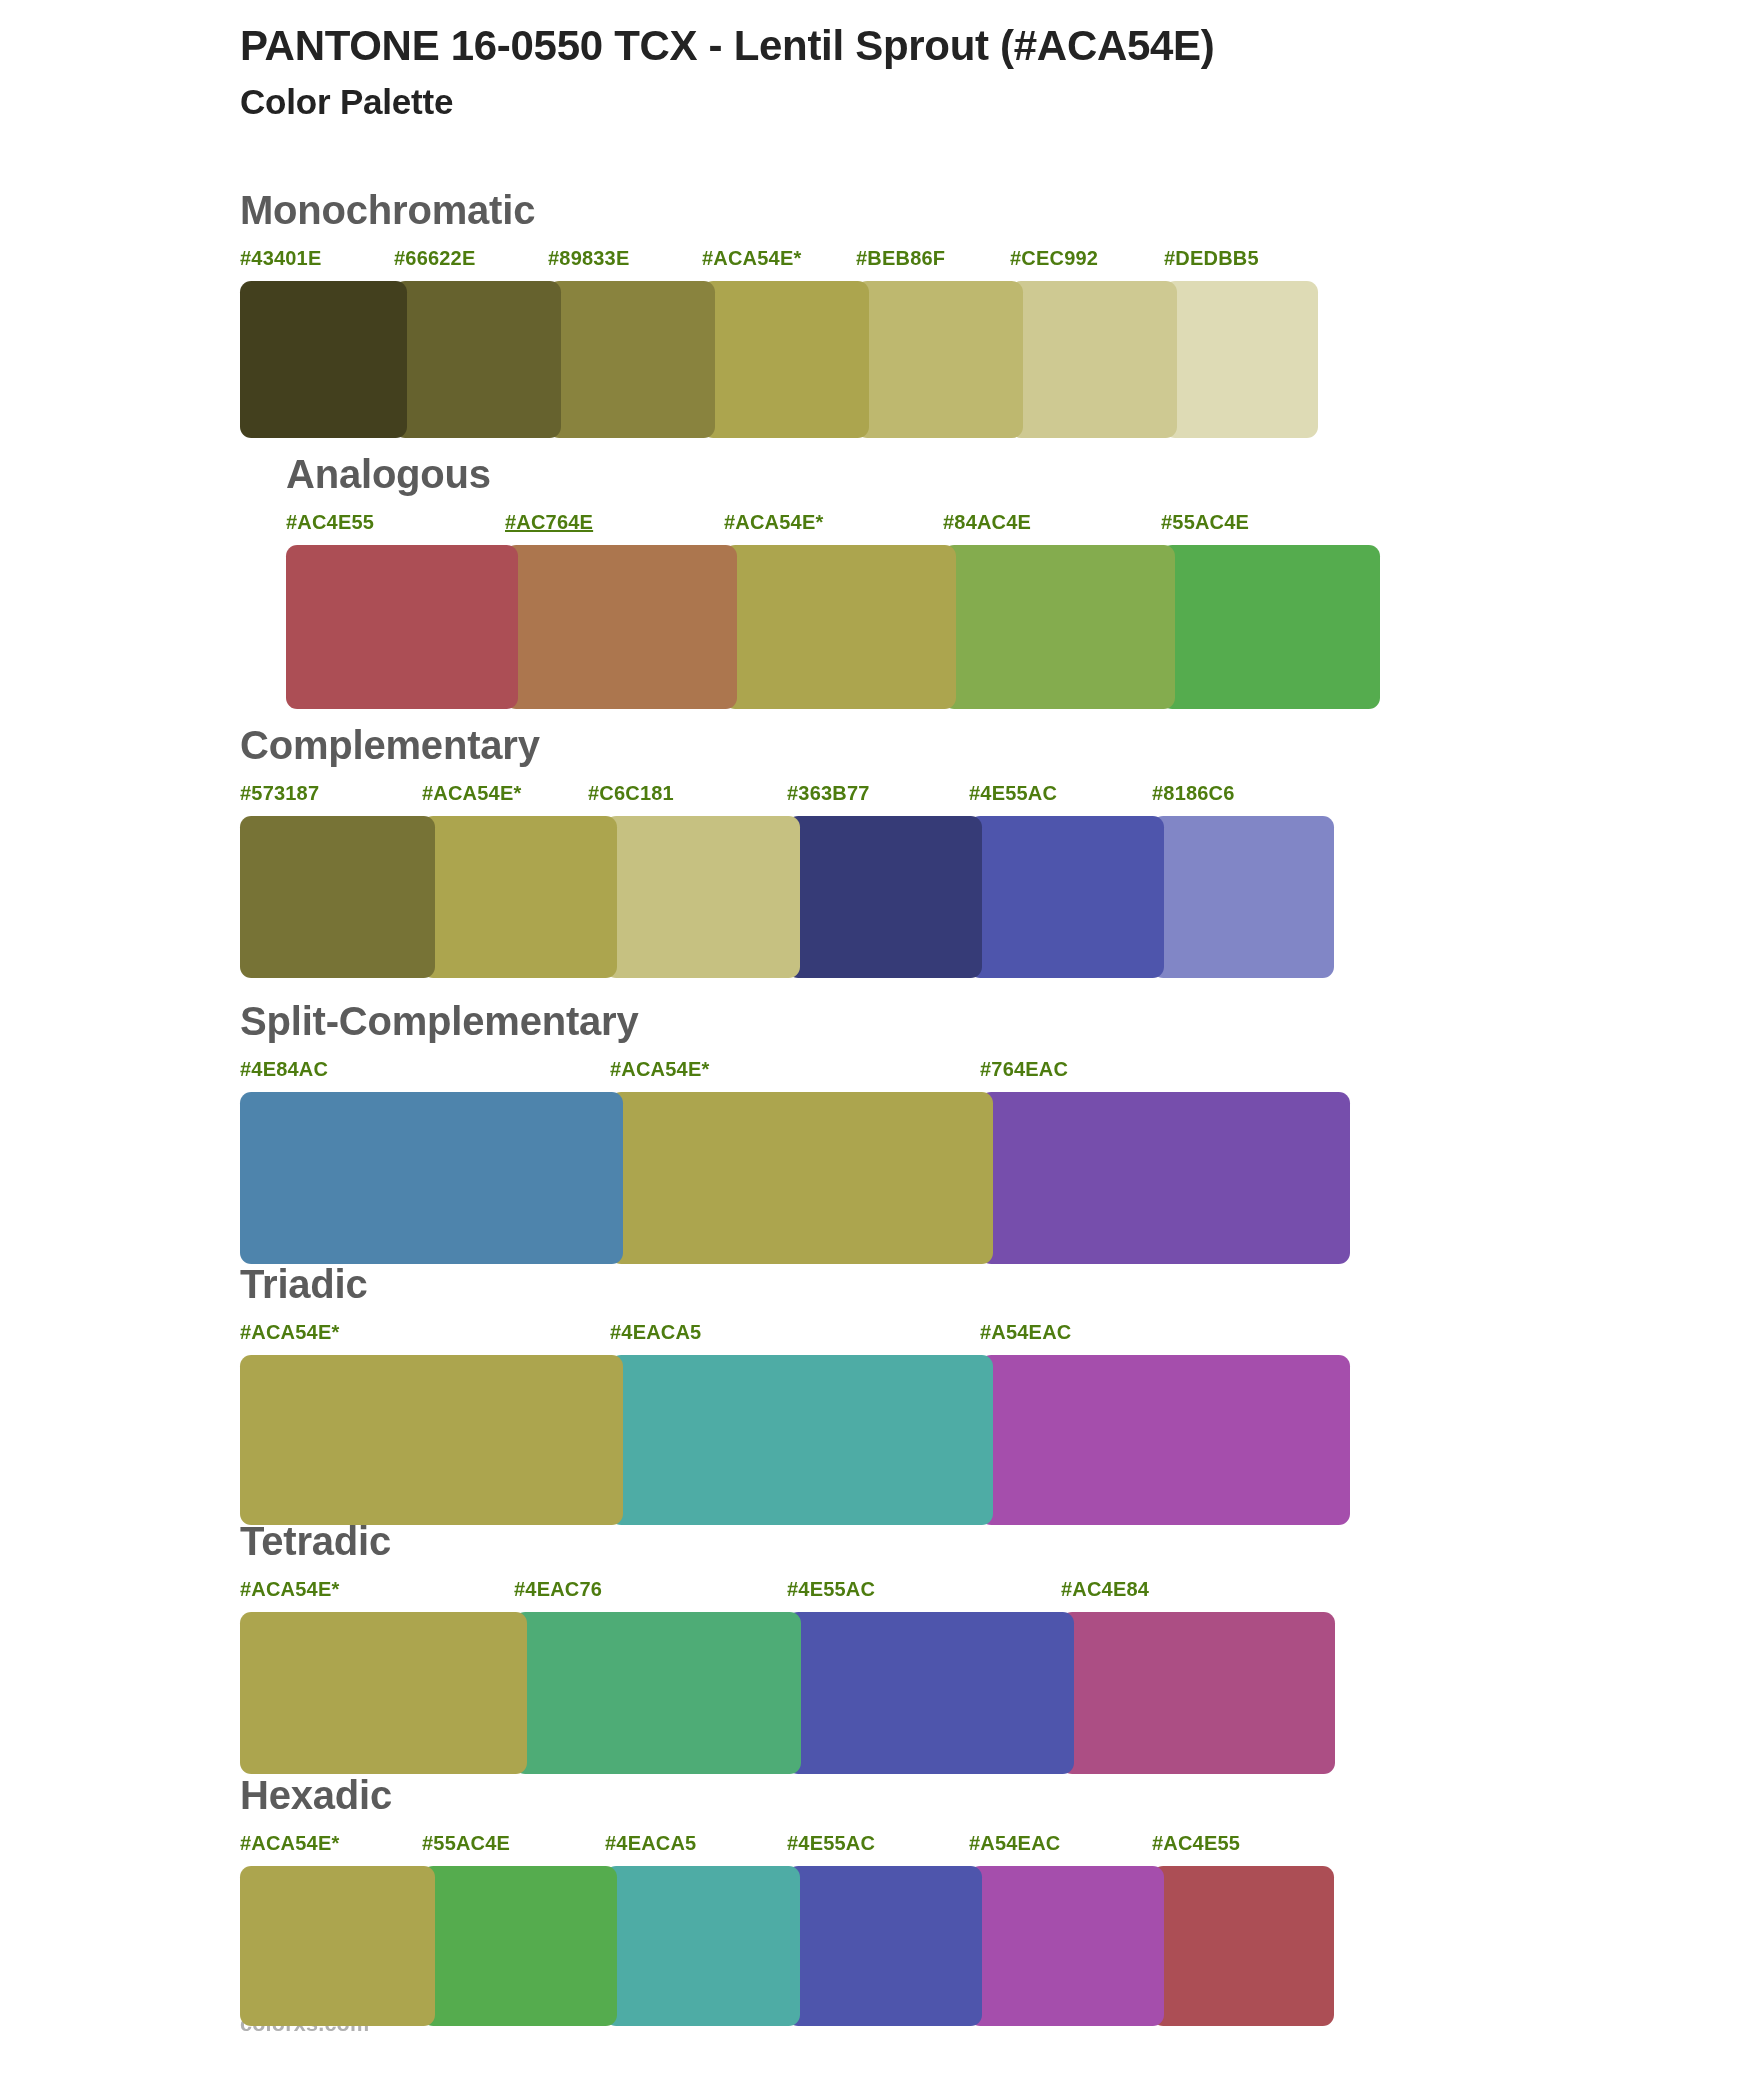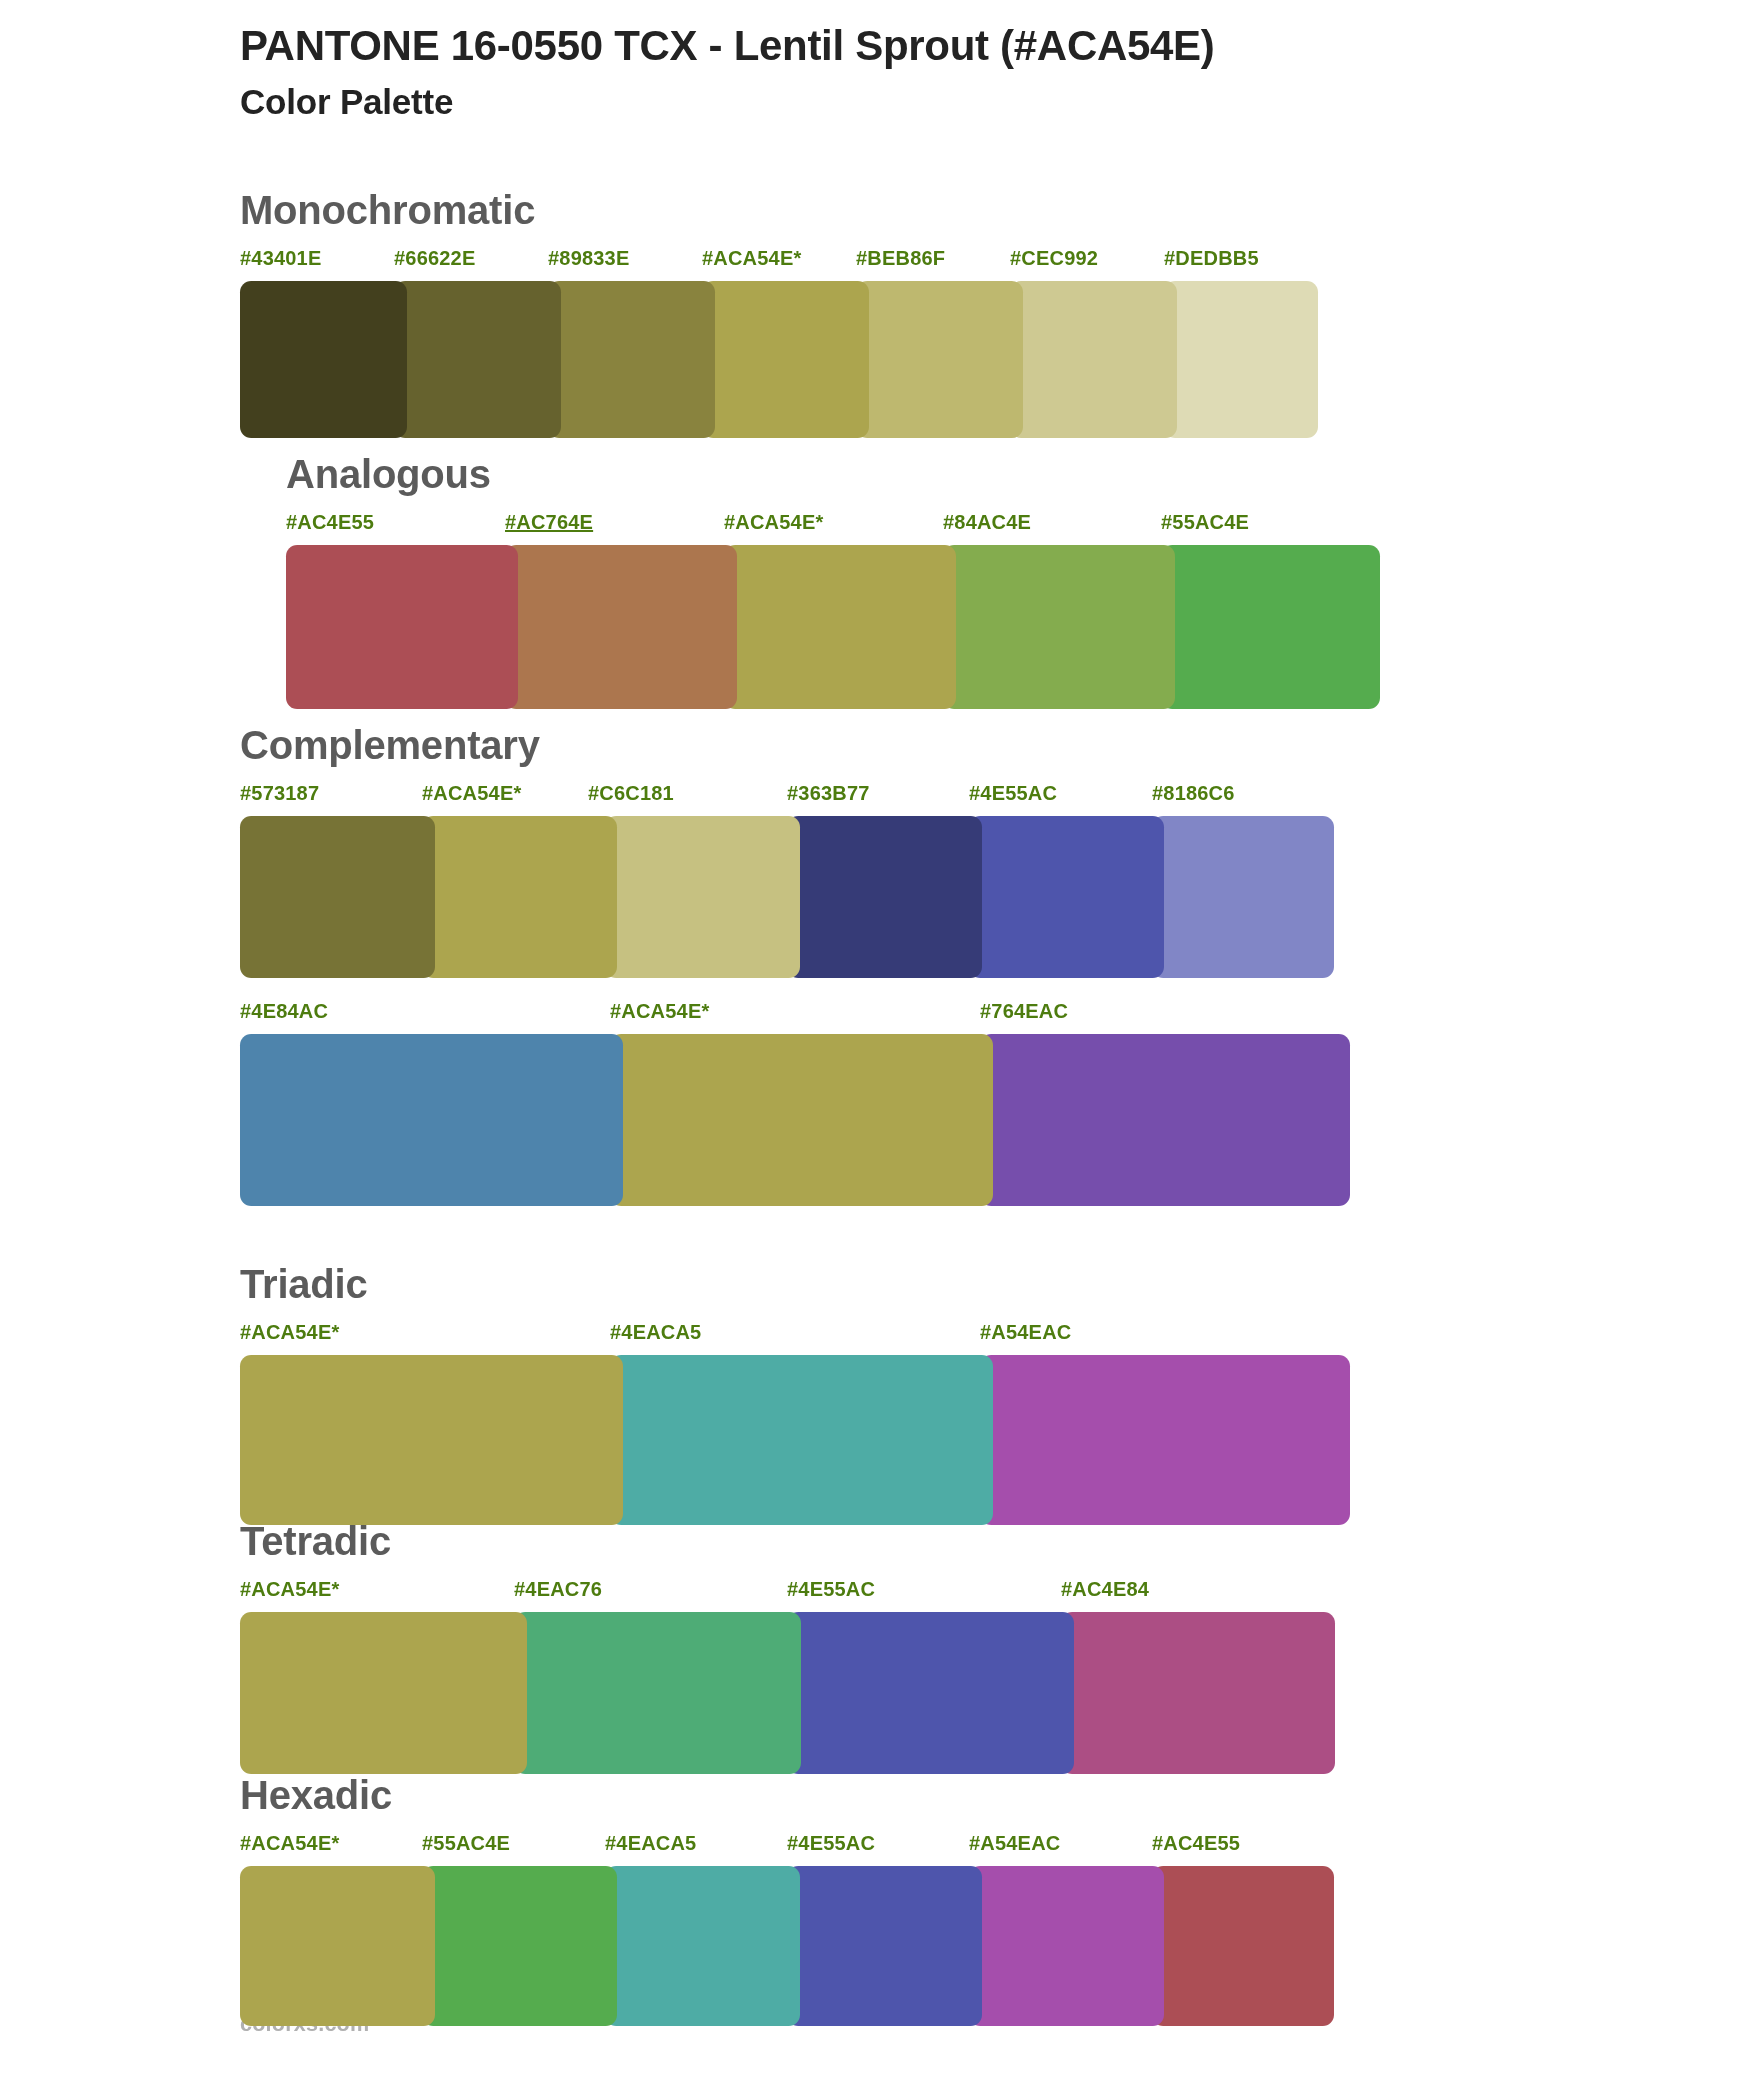--- a/index.html
+++ b/index.html
@@ -169,20 +169,21 @@
         <div class="bar" style="height: 162px;">
           <div class="swatch" title="#777336" style="left: 0px; width: 195px; background: rgb(119, 115, 54); z-index: 6;"></div>
           <div class="swatch" title="#ACA54E*" style="left: 182px; width: 195px; background: rgb(172, 165, 78); z-index: 5;"></div>
           <div class="swatch" title="#C6C181" style="left: 365px; width: 195px; background: rgb(198, 193, 129); z-index: 4;"></div>
           <div class="swatch" title="#363B77" style="left: 547px; width: 195px; background: rgb(54, 59, 119); z-index: 3;"></div>
           <div class="swatch" title="#4E55AC" style="left: 729px; width: 195px; background: rgb(78, 85, 172); z-index: 2;"></div>
           <div class="swatch" title="#8186C6" style="left: 912px; width: 182px; background: rgb(129, 134, 198); z-index: 1;"></div>
         </div>
       </div>
       <div class="section" style="top: 1001px; width: 1110px;">
+        <div class="section-heading">Split-Complementary</div>
         <div class="labels">
           <div class="hex-label" style="left: 0px;">#4E84AC</div>
           <div class="hex-label" style="left: 370px;">#ACA54E*</div>
           <div class="hex-label" style="left: 740px;">#764EAC</div>
         </div>
         <div class="bar" style="height: 172px;">
           <div class="swatch" title="#4E84AC" style="left: 0px; width: 383px; background: rgb(78, 132, 172); z-index: 3;"></div>
           <div class="swatch" title="#ACA54E*" style="left: 370px; width: 383px; background: rgb(172, 165, 78); z-index: 2;"></div>
           <div class="swatch" title="#764EAC" style="left: 740px; width: 370px; background: rgb(118, 78, 172); z-index: 1;"></div>
         </div>

